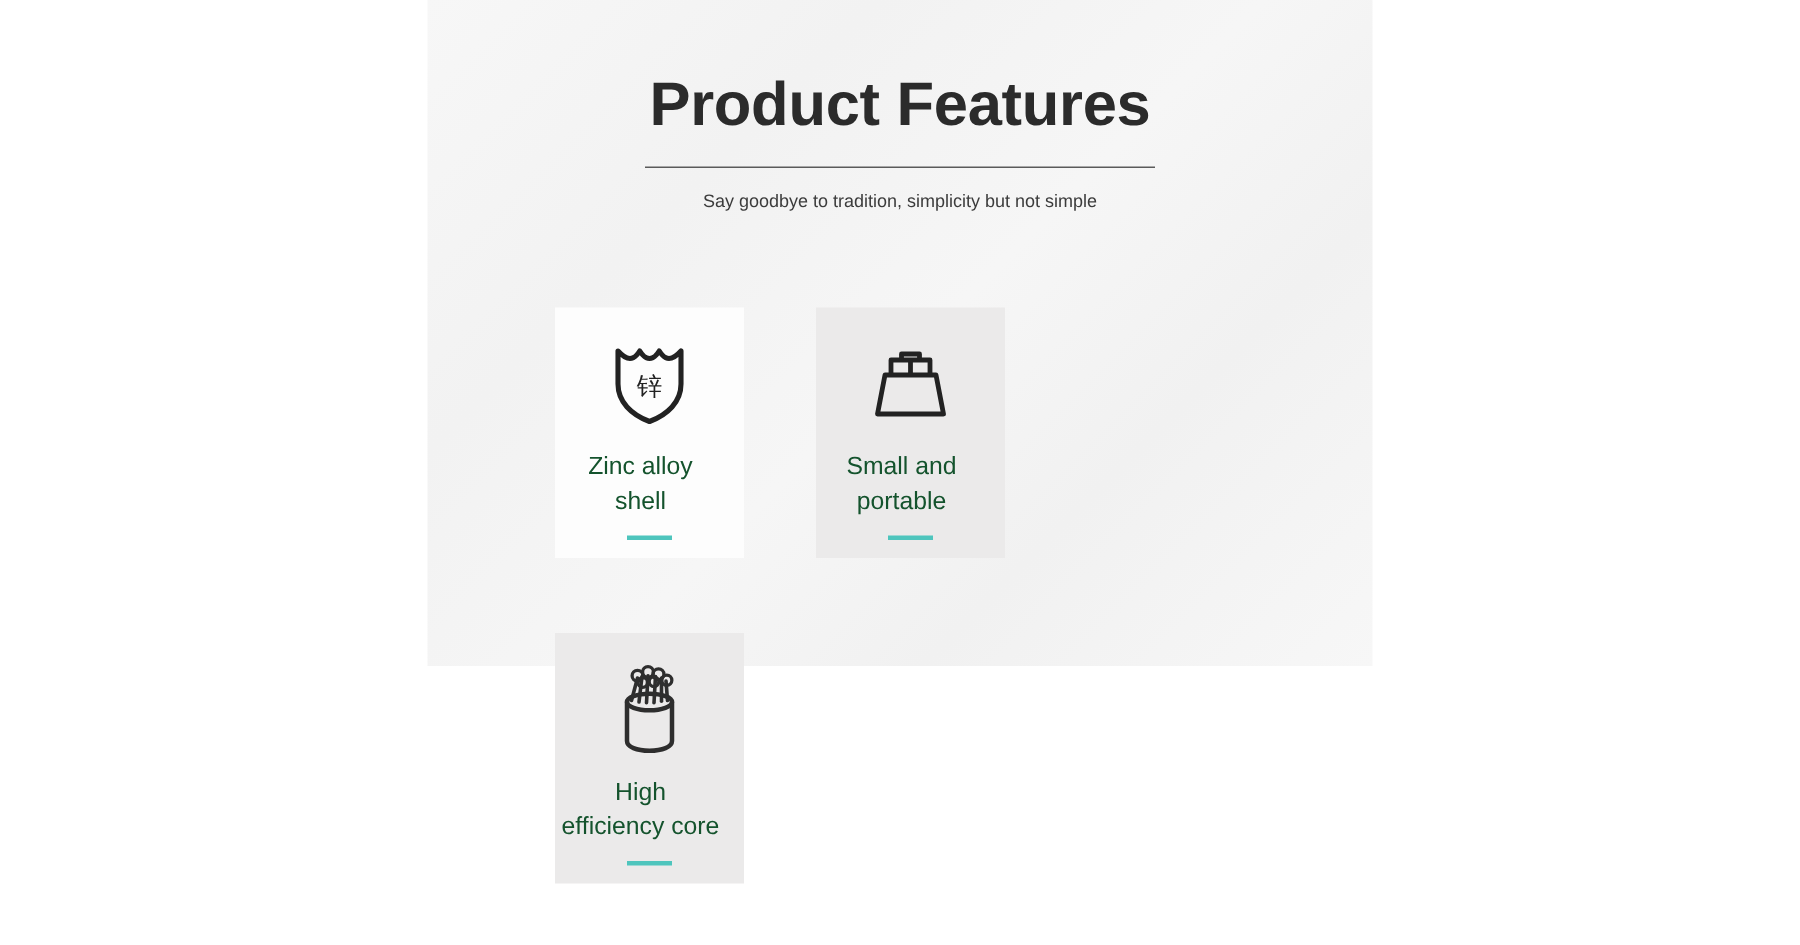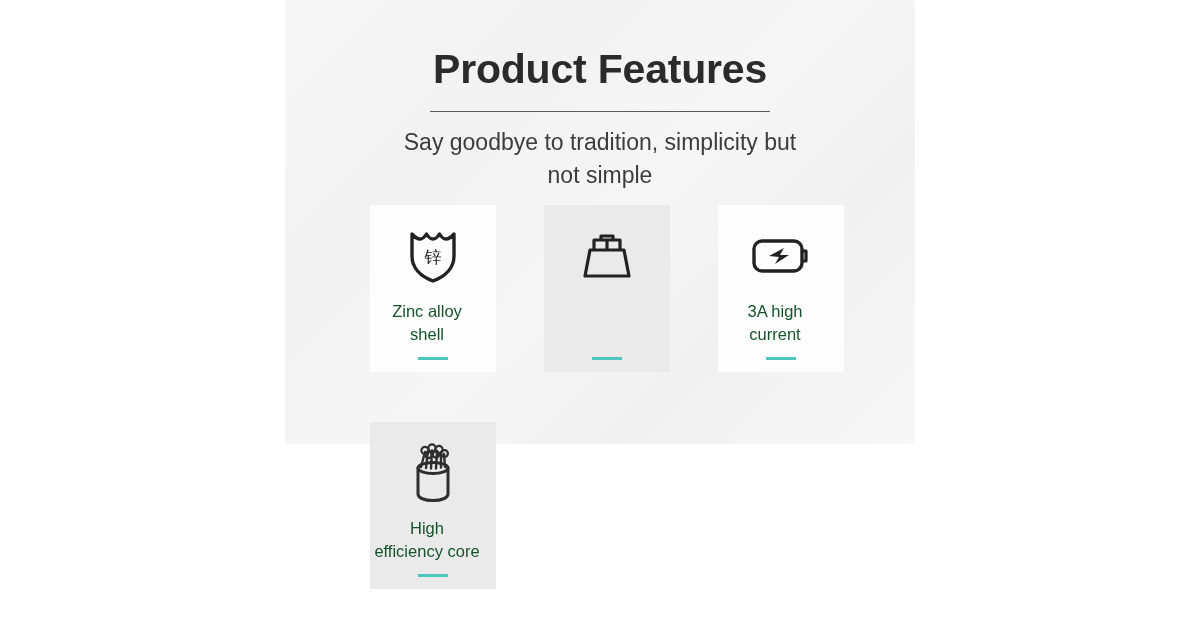--- a/index.html
+++ b/index.html
@@ -53,21 +53,21 @@
   .title-divider {
     width: 340px;
     height: 1px;
     background: #5a5a5a;
     margin: 18px auto 0 auto;
   }
 
   .subtitle {
     margin: 14px auto 6px auto;
     width: 420px;
-    font-size: 23px;
+    font-size: 12px;
     color: #3c3c3c;
     line-height: 1.42;
     font-family: "Liberation Sans", sans-serif;
   }
 
   
   .grid {
     position: absolute;
     left: 85px;
     top: 205px;
@@ -162,35 +162,25 @@
 
         <div class="card bg-grey">
           <div class="card-icon">
             <svg width="56" height="48" viewBox="0 0 56 48" fill="none">
               <path d="M11 18 L45 18 L50 44 L6 44 Z" stroke="#222" stroke-width="3.2" stroke-linejoin="round" fill="none"></path>
               <path d="M15 18 L15 8 L41 8 L41 18" stroke="#222" stroke-width="3.2" stroke-linejoin="round" fill="none"></path>
               <path d="M22 8 L22 4 L34 4 L34 8" stroke="#222" stroke-width="3.2" stroke-linejoin="round" fill="none"></path>
               <line x1="28" y1="8" x2="28" y2="18" stroke="#222" stroke-width="3.2"></line>
             </svg>
           </div>
+          <div class="card-label">Small and
+portable</div>
           <div class="card-accent" style="background: rgb(78, 197, 189);"></div>
         </div>
 
-        <div class="card bg-white">
-          <div class="card-icon">
-            <svg width="60" height="42" viewBox="0 0 60 42" fill="none">
-              <rect x="3" y="6" width="48" height="30" rx="8" ry="8" stroke="#222" stroke-width="3.4" fill="none"></rect>
-              <path d="M51 16 L55 16 L55 26 L51 26" stroke="#222" stroke-width="3.2" stroke-linejoin="round" fill="none"></path>
-              <path d="M18 21 L33 13 L29 20 L38 20 L24 29 L28 22 Z" fill="#222"></path>
-            </svg>
-          </div>
-          <div class="card-label">3A high
-current</div>
-          <div class="card-accent" style="background: rgb(78, 197, 189);"></div>
-        </div>
       </div>
 
       <div class="row row-2">
 
         <div class="card bg-grey">
           <div class="card-icon">
             <svg width="48" height="62" viewBox="0 0 48 62" fill="none">
 
               <path d="M9 26 L9 52 C9 56 15.5 58.5 24 58.5 C32.5 58.5 39 56 39 52 L39 26" stroke="#2e2e2e" stroke-width="3" fill="none" stroke-linecap="round"></path>
               <ellipse cx="24" cy="26" rx="15" ry="5.5" stroke="#2e2e2e" stroke-width="3" fill="none"></ellipse>

